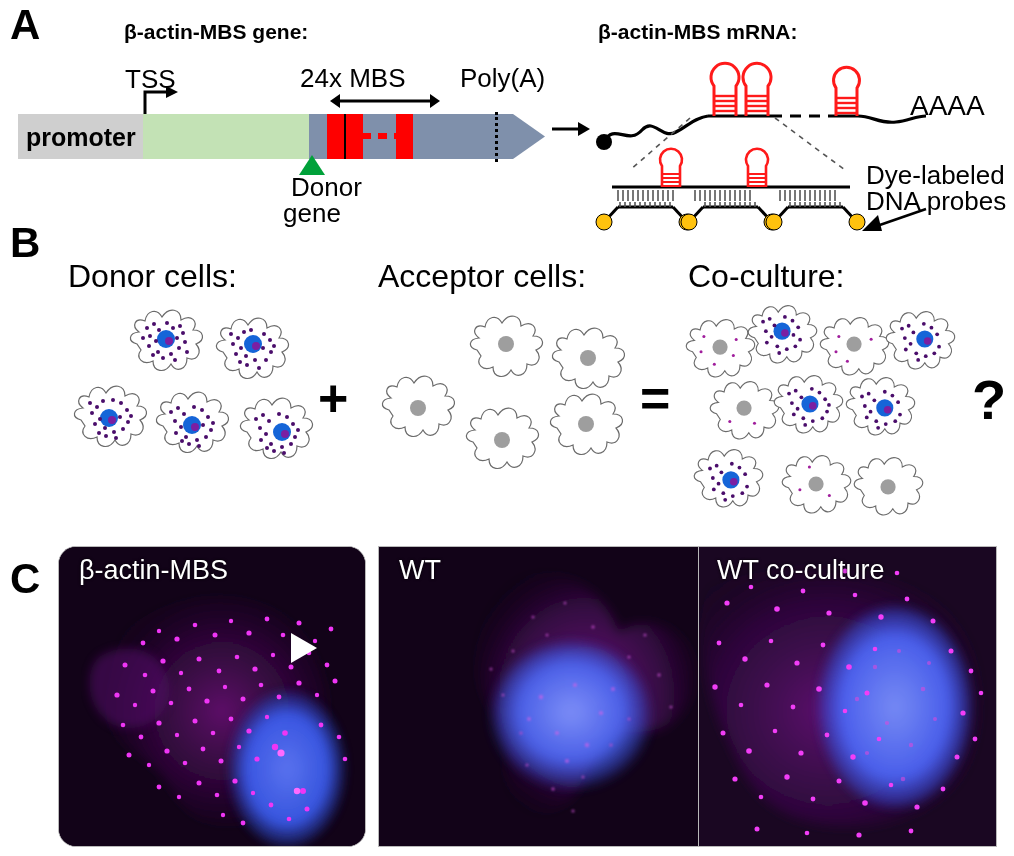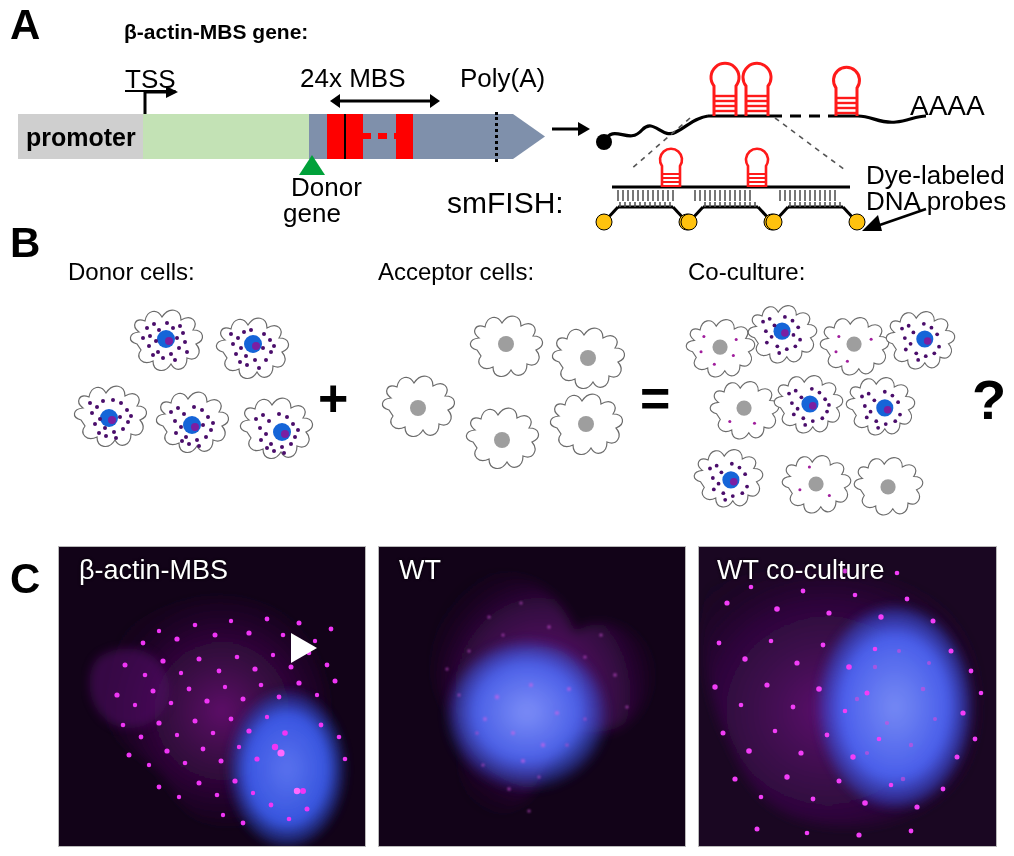--- a/index.html
+++ b/index.html
@@ -7,21 +7,21 @@
        font-family:"Liberation Sans",sans-serif;color:#000;}
   .fig{position:absolute;inset:0;}
   .abs{position:absolute;}
 
   
   .panel-letter{font-size:42px;font-weight:700;line-height:1;letter-spacing:0;}
 
   
   .ttl{font-size:21px;font-weight:700;white-space:nowrap;}
   .lbl{font-size:26px;font-weight:400;white-space:nowrap;}
-  .bigtitle{font-size:24px;font-weight:400;white-space:nowrap;}
+  .bigtitle{font-size:32px;font-weight:400;white-space:nowrap;}
   .op{font-size:52px;font-weight:700;line-height:1;}
   .qmark{font-size:56px;font-weight:700;line-height:1;}
 
   
   .gene-row{position:absolute;}
   .promoter{position:absolute;background:#cfcfcf;}
   .promoter span{position:absolute;left:8px;top:50%;transform:translateY(-50%);
     font-size:25px;font-weight:700;white-space:nowrap;}
   .utr-green{position:absolute;background:#c3e2b5;}
   .body-blue{position:absolute;background:#7f90ab;}
@@ -43,22 +43,23 @@
 </style>
 </head>
 <body>
 
 <div class="fig">
 
   <div class="abs panel-letter" style="left:10px;top:4px;">A</div>
 
   <div class="abs ttl" style="left:124px;top:20px;">β-actin-MBS gene:</div>
 
-
-  <div class="abs lbl" style="left:125px;top:64px;text-decoration:underline;">TSS</div>
+  <div class="abs ttl" style="left:598px;top:20px;">β-actin-MBS mRNA:</div>
+
+  <div class="abs lbl" style="left:125px;top:64px;">TSS</div>
   <svg class="abs" style="left:140px;top:86px;" width="46" height="36">
     <path d="M5,34 L5,6 L30,6" stroke="#000" stroke-width="3" fill="none"></path>
     <path d="M26,0 L38,6 L26,12 Z" fill="#000"></path>
   </svg>
 
   <div class="abs lbl" style="left:300px;top:63px;">24x MBS</div>
   <svg class="abs" style="left:330px;top:92px;" width="110" height="18">
     <line x1="8" y1="9" x2="102" y2="9" stroke="#000" stroke-width="3"></line>
     <path d="M10,2 L0,9 L10,16 Z" fill="#000"></path>
     <path d="M100,2 L110,9 L100,16 Z" fill="#000"></path>
@@ -97,21 +98,20 @@
     </svg>
     <div class="abs lbl" style="left:291px;top:172px;">Donor</div>
     <div class="abs lbl" style="left:283px;top:198px;">gene</div>
 
     <svg class="abs" style="left:552px;top:121px;" width="38" height="16">
       <line x1="0" y1="8" x2="28" y2="8" stroke="#000" stroke-width="3"></line>
       <path d="M26,1 L38,8 L26,15 Z" fill="#000"></path>
     </svg>
   </div>
 
-  <div class="abs bigtitle" style="left:447px;top:186px;font-size:30px;">smFISH:</div>
 
   <svg class="abs" style="left:596px;top:60px;" width="330" height="90">
 
     <circle cx="8" cy="82" r="8" fill="#000"></circle>
 
     <path d="M8,82 C18,62 32,86 46,70 C58,57 66,80 80,72 C92,66 98,58 112,56" stroke="#000" stroke-width="3.2" fill="none"></path>
 
     <line x1="112" y1="56" x2="175" y2="56" stroke="#000" stroke-width="3.2"></line>
 
     <line x1="175" y1="56" x2="240" y2="56" stroke="#000" stroke-width="3.2" stroke-dasharray="11,8"></line>
@@ -609,21 +609,21 @@
         </g>
     </svg>
     <svg class="abs" style="left:168px;top:152px;" width="86" height="76" viewBox="0 0 84 80">
       <use href="#cellshape" fill="#fff" stroke="#6b6b6b" stroke-width="1.2"></use>
       <circle cx="41" cy="41" r="8" fill="#9e9e9e"></circle>
     </svg>
   </div>
 
   <div class="abs panel-letter" style="left:10px;top:558px;">C</div>
 
-  <div class="micro" style="left:58px;top:546px;width:306px;height:299px;">
+  <div class="micro" style="left:58px;top:546px;width:306px;height:299px;border-radius:18px;">
     <svg width="306" height="299" viewBox="0 0 306 299">
       <defs>
         <radialGradient id="cyto1" cx="52%" cy="50%" r="62%">
           <stop offset="0%" stop-color="#6b1377" stop-opacity="0.85"></stop>
           <stop offset="55%" stop-color="#3d0a4a" stop-opacity="0.55"></stop>
           <stop offset="100%" stop-color="#120318" stop-opacity="0"></stop>
         </radialGradient>
         <radialGradient id="nuc1" cx="50%" cy="50%" r="50%">
           <stop offset="0%" stop-color="#5f7cff"></stop>
           <stop offset="70%" stop-color="#3a5cf0"></stop>
@@ -722,21 +722,21 @@
 
       <g fill="#ff6bff" filter="url(#sblur1)">
         <circle cx="222" cy="206" r="3.6"></circle>
           <circle cx="238" cy="244" r="3.2"></circle>
       </g>
     </svg>
     <div class="cap" style="left:20px;top:8px;">β-actin-MBS</div>
     <div class="arrowhead" style="left:232px;top:86px;"></div>
   </div>
 
-  <div class="micro" style="left:378px;top:546px;width:306px;height:299px;">
+  <div class="micro" style="left:378px;top:546px;width:306px;height:299px;padding-left:44px;">
     <svg width="306" height="299" viewBox="0 0 306 299">
       <defs>
         <radialGradient id="cyto2" cx="50%" cy="50%" r="60%">
           <stop offset="0%" stop-color="#7d1f8e" stop-opacity="0.9"></stop>
           <stop offset="60%" stop-color="#4a0f5c" stop-opacity="0.6"></stop>
           <stop offset="100%" stop-color="#120318" stop-opacity="0"></stop>
         </radialGradient>
         <radialGradient id="nuc2" cx="50%" cy="48%" r="52%">
           <stop offset="0%" stop-color="#7f95ff"></stop>
           <stop offset="65%" stop-color="#4a63ef"></stop>

